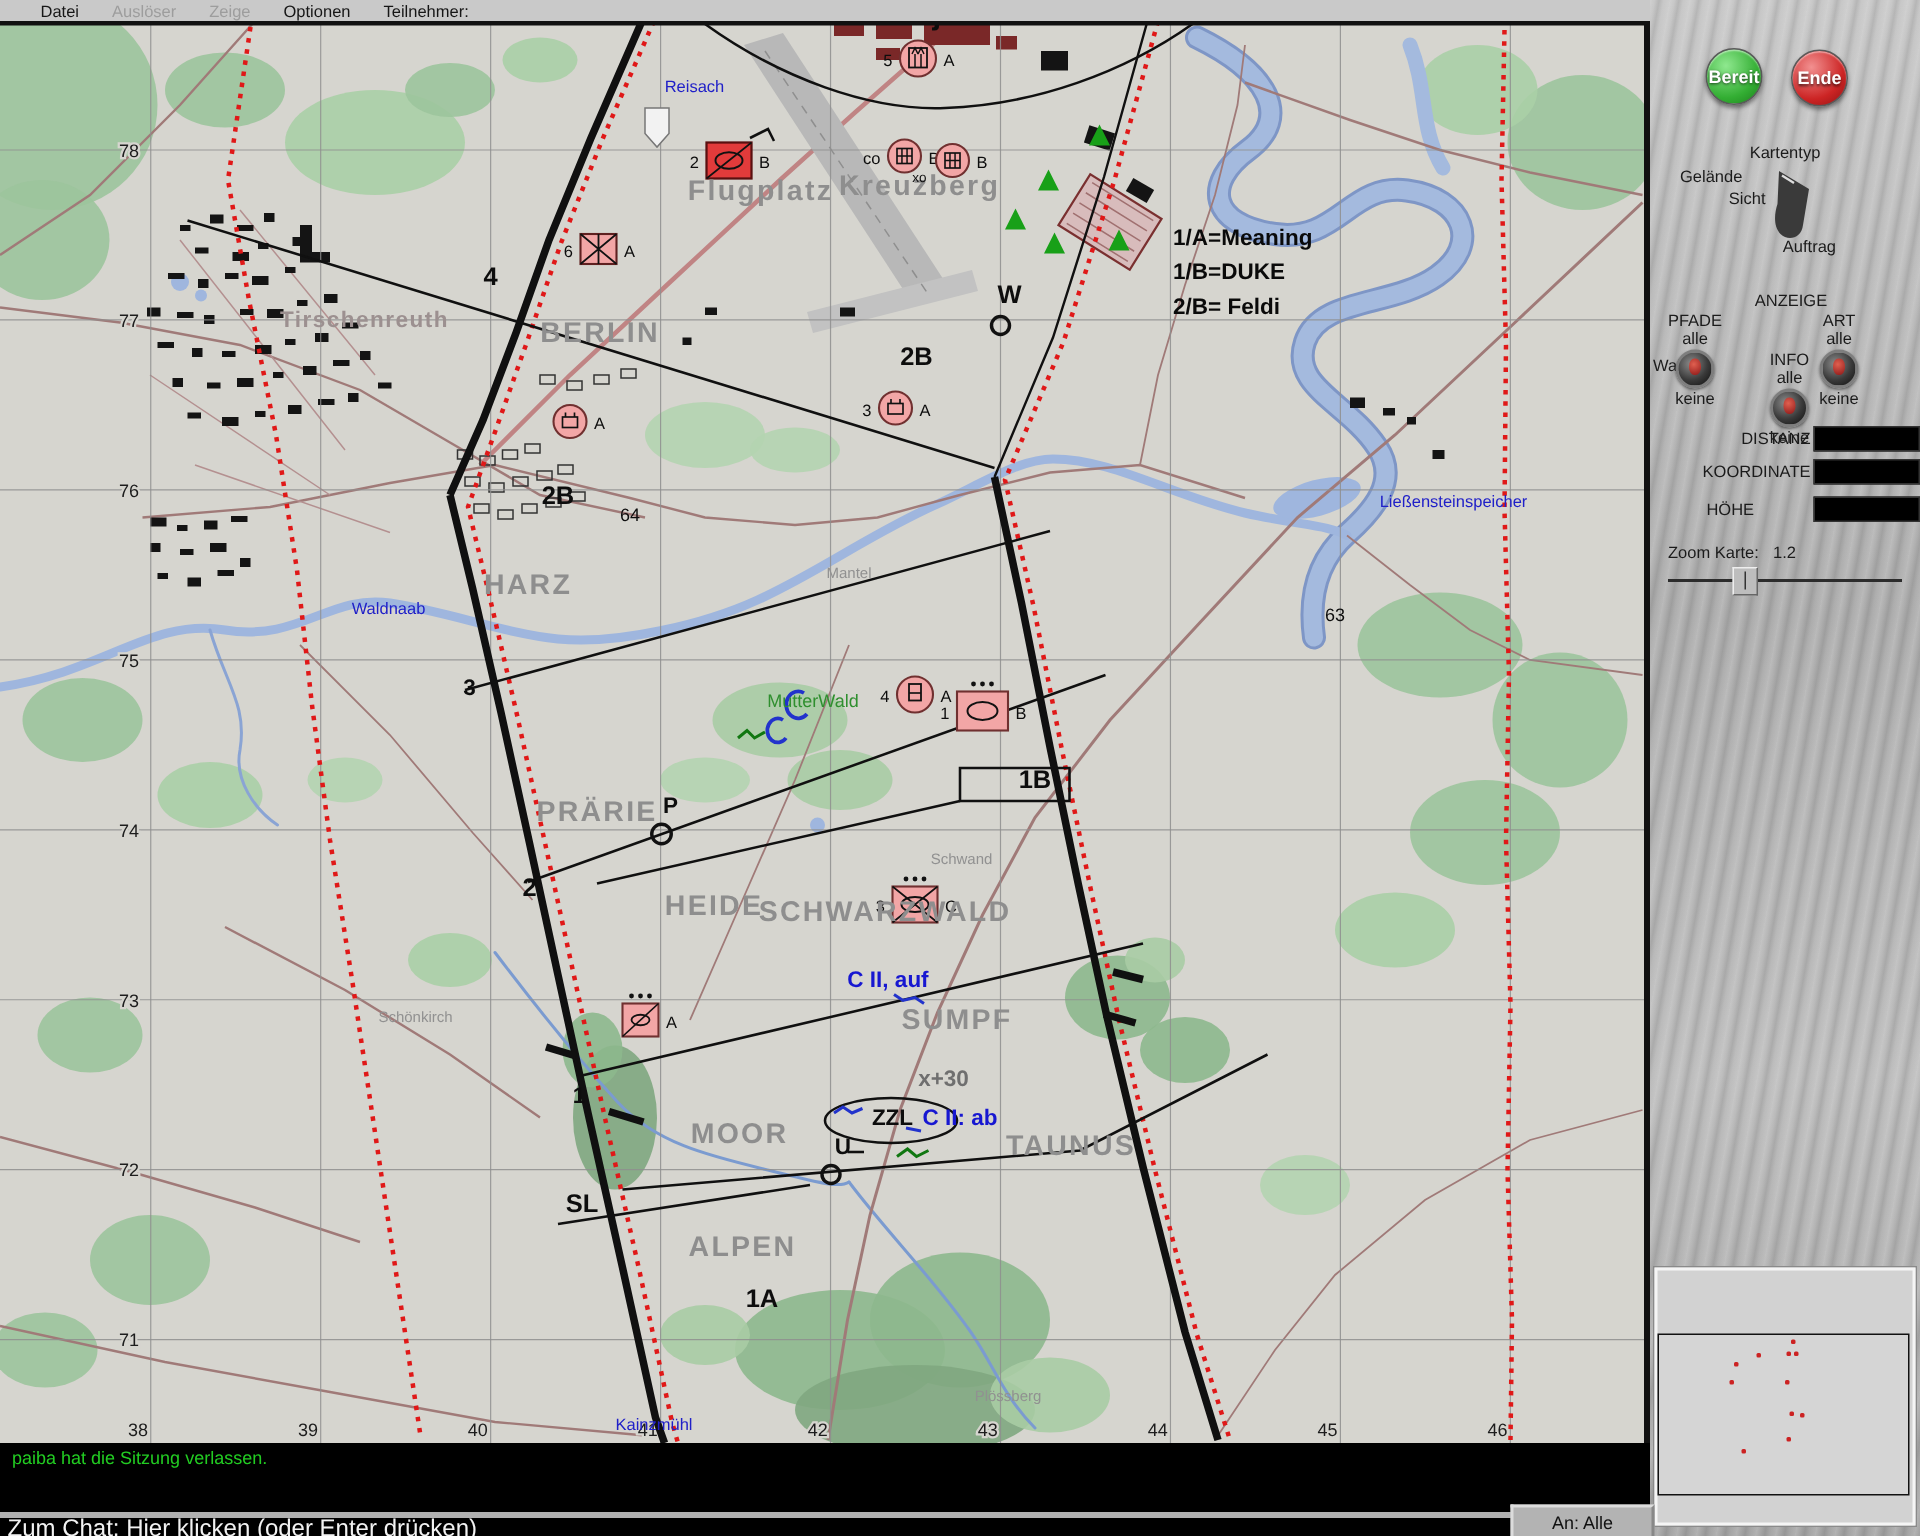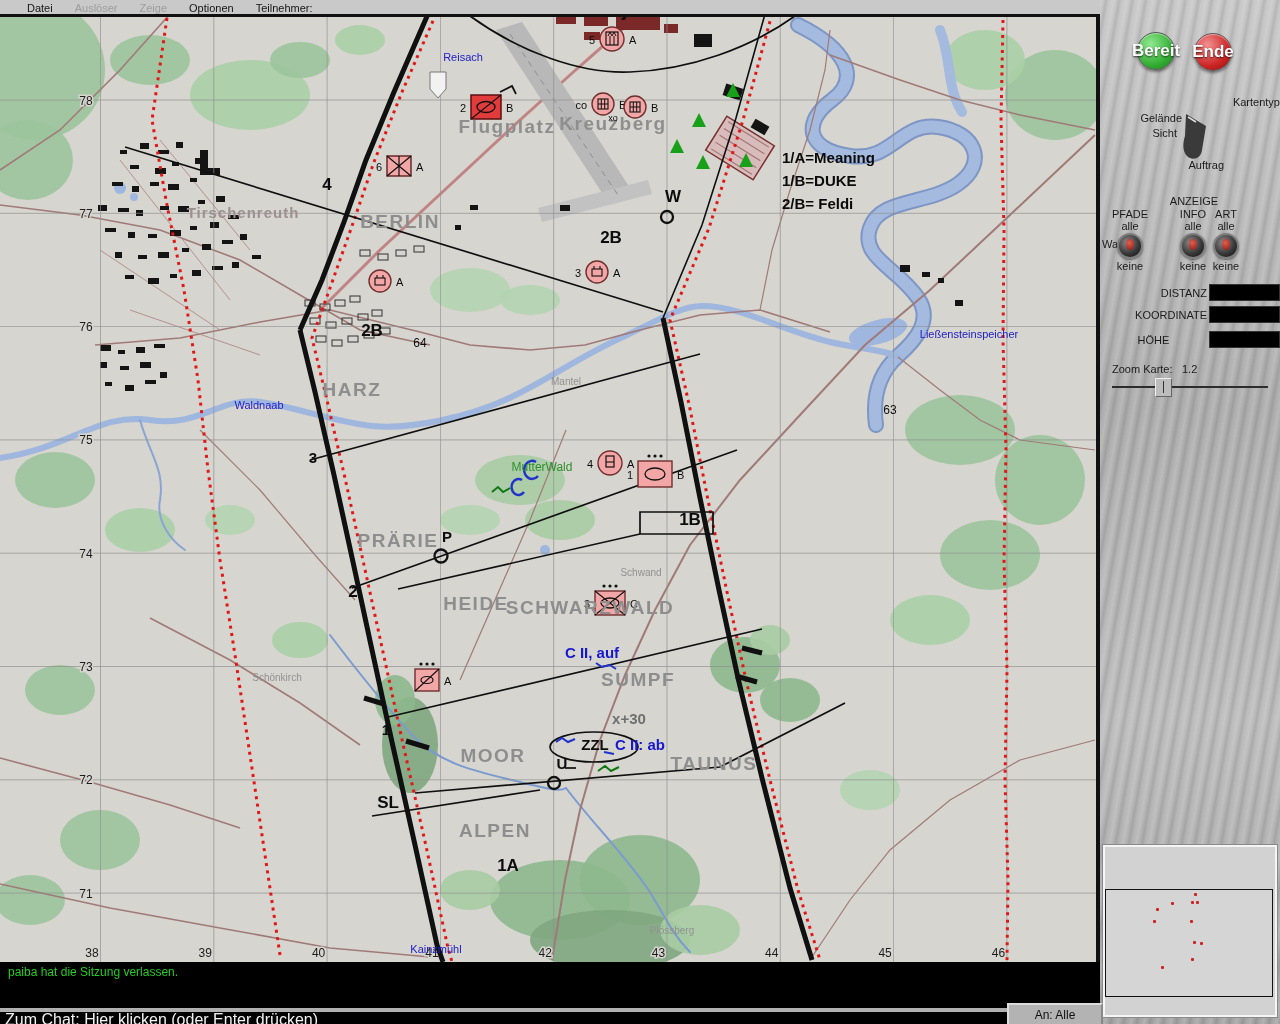--- a/index.html
+++ b/index.html
@@ -35,21 +35,21 @@
   
   .sidebar{position:absolute;left:1100px;top:0;width:180px;height:1024px;z-index:2;
     color:#1b1b1b;font-size:11px;
     background-color:#b5b5b5;
     background-image:
       repeating-linear-gradient(100deg, rgba(255,255,255,.16) 0px, rgba(255,255,255,0) 3px,
         rgba(0,0,0,.09) 6px, rgba(255,255,255,0) 9px, rgba(255,255,255,.12) 13px),
       linear-gradient(180deg,#c8c8c8,#adadad 40%,#bdbdbd 70%,#a5a5a5)}
   .rbtn{position:absolute;width:36px;height:36px;border-radius:50%;
         display:flex;align-items:center;justify-content:center;
-        color:#fff;font-size:17px;font-weight:bold;text-shadow:0 1px 2px rgba(0,0,0,.7);
+        color:#fff;font-size:12px;font-weight:bold;text-shadow:0 1px 2px rgba(0,0,0,.7);
         border:1px solid #5a5a5a;box-shadow:0 2px 3px rgba(0,0,0,.45), inset 0 1px 1px rgba(255,255,255,.5);cursor:pointer}
   .btn-bereit{left:37px;top:32px;background:radial-gradient(circle at 35% 30%, #8fe88f, #33ae33 62%, #1b7d1b)}
   .btn-ende{left:94px;top:33px;background:radial-gradient(circle at 35% 30%, #f29090, #cc2424 62%, #8c1212)}
   .sb-label{position:absolute;white-space:nowrap}
   .knob{width:22px;height:22px;border-radius:50%;margin:1px auto;position:relative;cursor:pointer;
         background:radial-gradient(circle at 38% 34%, #8b8b8b, #3a3a3a 55%, #0c0c0c);
         border:2px solid #7e7e7e;box-shadow:0 1px 2px rgba(0,0,0,.5)}
   .knob::after{content:'';position:absolute;left:7px;top:4px;width:8px;height:11px;
         background:radial-gradient(circle at 40% 35%, #e06050, #8c1616);border-radius:45%}
   .az-col{position:absolute;width:60px;text-align:center;top:208px}
@@ -489,39 +489,39 @@
 
   <rect x="0" y="14" width="1100" height="3" fill="#111"></rect>
   <rect x="1096" y="14" width="4" height="948" fill="#111"></rect>
 </svg>
 </div>
 
 <div class="sidebar">
   <div class="rbtn btn-bereit">Bereit</div>
   <div class="rbtn btn-ende">Ende</div>
 
-  <div class="sb-label" style="left:0;width:180px;top:96px;text-align:right">Kartentyp</div>
-  <div class="sb-label" style="left:20px;width:62px;top:112px;text-align:right">Gelände</div>
+  <div class="sb-label" style="left:0;width:180px;top:96px;text-align:center">Kartentyp</div>
+  <div class="sb-label" style="left:20px;width:62px;top:112px;">Gelände</div>
   <div class="sb-label" style="left:20px;width:57px;top:127px;text-align:right">Sicht</div>
   <svg width="46" height="52" style="position:absolute;left:80px;top:110px">
     <path d="M6,4 L26,16 L22,40 C21,49 12,51 7,46 C2,41 3,32 5,26 Z" fill="#3a3a3a"></path>
     <path d="M8,7 L16,12" stroke="#ddd" stroke-width="1.5"></path>
   </svg>
   <div class="sb-label" style="left:0;width:124px;top:159px;text-align:right">Auftrag</div>
 
   <div class="sb-label" style="left:0;width:188px;top:195px;text-align:center">ANZEIGE</div>
   <div class="sb-label" style="left:2px;width:28px;top:238px">Wahl</div>
   <div id="azcols">
       <div class="az-col" style="left: 0;">
         <div>PFADE</div>
     <div>alle</div>
     <div class="knob"></div>
     <div>keine</div>
       </div>
-      <div class="az-col" style="left: 63px;">
+      <div class="az-col" style="left: 63px; margin-top: 26px;">
         <div>INFO</div>
     <div>alle</div>
     <div class="knob"></div>
     <div>keine</div>
       </div>
       <div class="az-col" style="left: 96px;">
         <div>ART</div>
     <div>alle</div>
     <div class="knob"></div>
     <div>keine</div>

